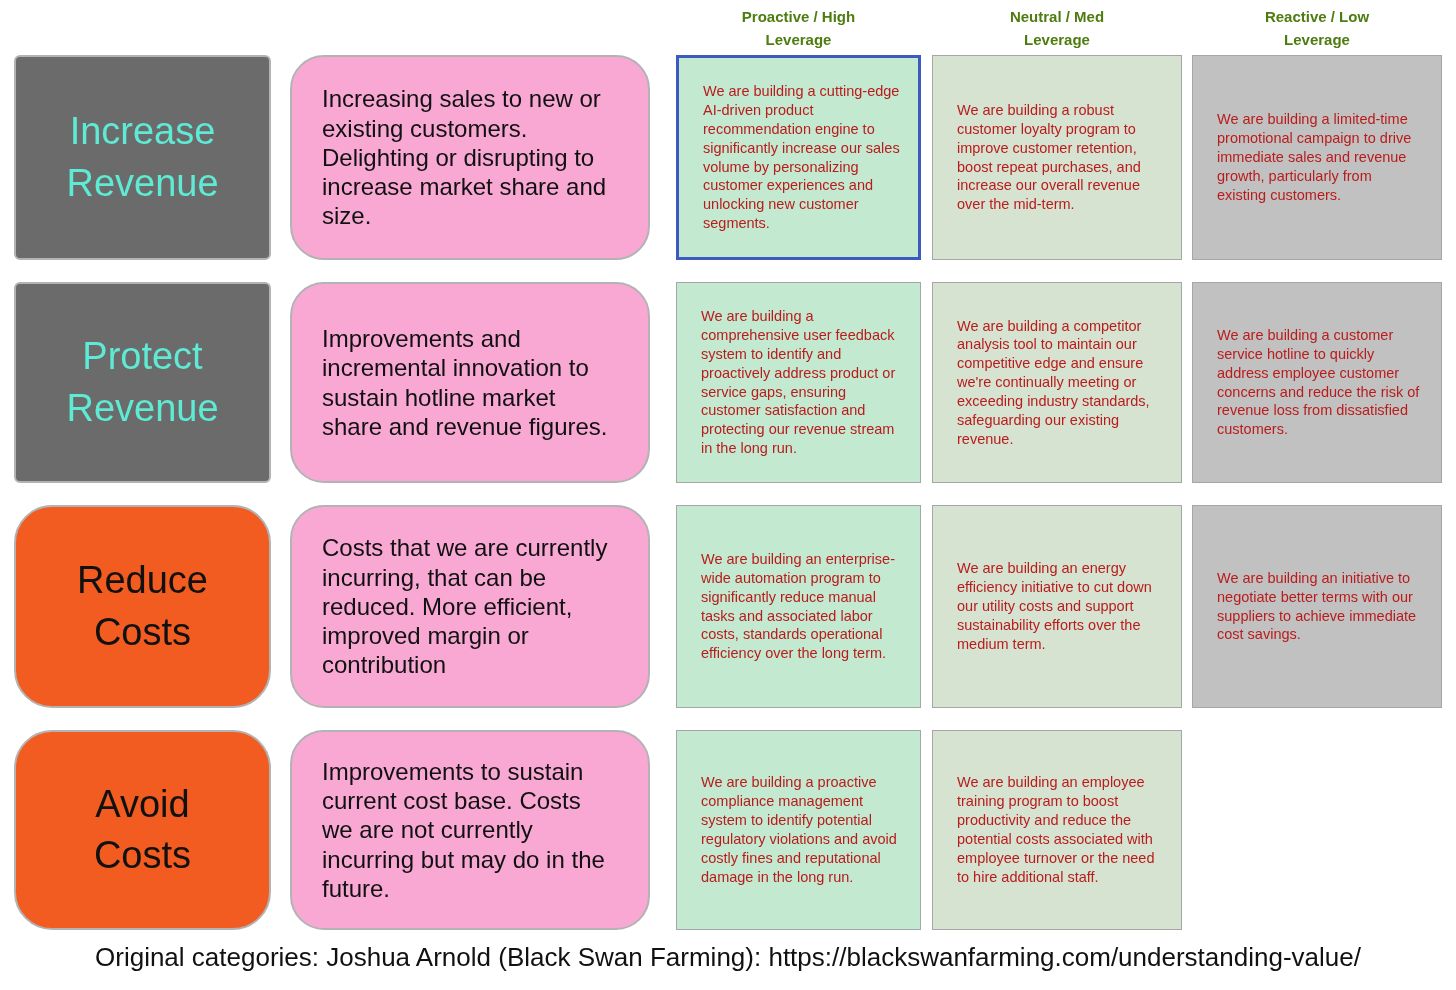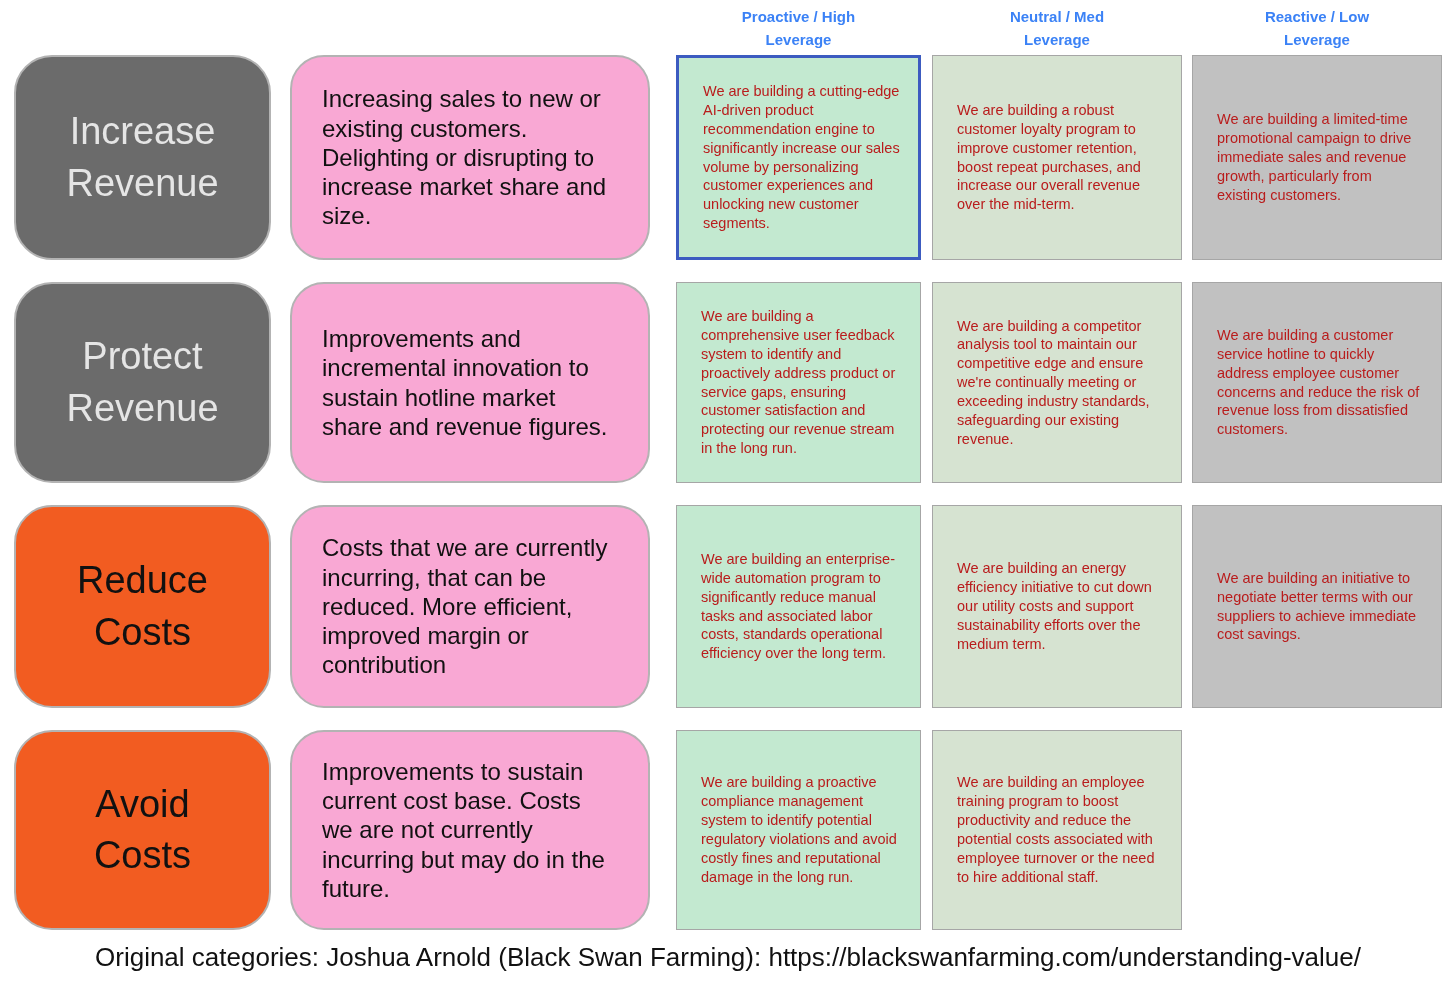--- a/index.html
+++ b/index.html
@@ -33,34 +33,34 @@
   .r3  { grid-row: 8; }
 
   .col-header {
     align-self: start;
     padding-top: 6px;
     text-align: center;
     font-weight: bold;
     font-size: 15px;
     line-height: 1.5;
     white-space: pre-line;
-    color: #3b82f6;
+    color: #4d7c0f;
   }
   .category {
     border-radius: 38px;
     border: 2px solid var(--box-border);
     display: flex;
     align-items: center;
     justify-content: center;
     text-align: center;
     font-size: 38px;
     line-height: 1.35;
     white-space: pre-line;
   }
-  .category.gray   { background: var(--category-gray);   color: #e5e5e5; }
+  .category.gray   { background: var(--category-gray);   color: #5eead4; border-radius: 6px; }
   .category.orange { background: var(--category-orange); color: #111111; }
   .description {
     border-radius: 34px;
     border: 2px solid var(--box-border);
     background: #f9a8d4;
     display: flex;
     align-items: center;
     font-size: 24px;
     line-height: 1.22;
     padding: 8px 30px;

